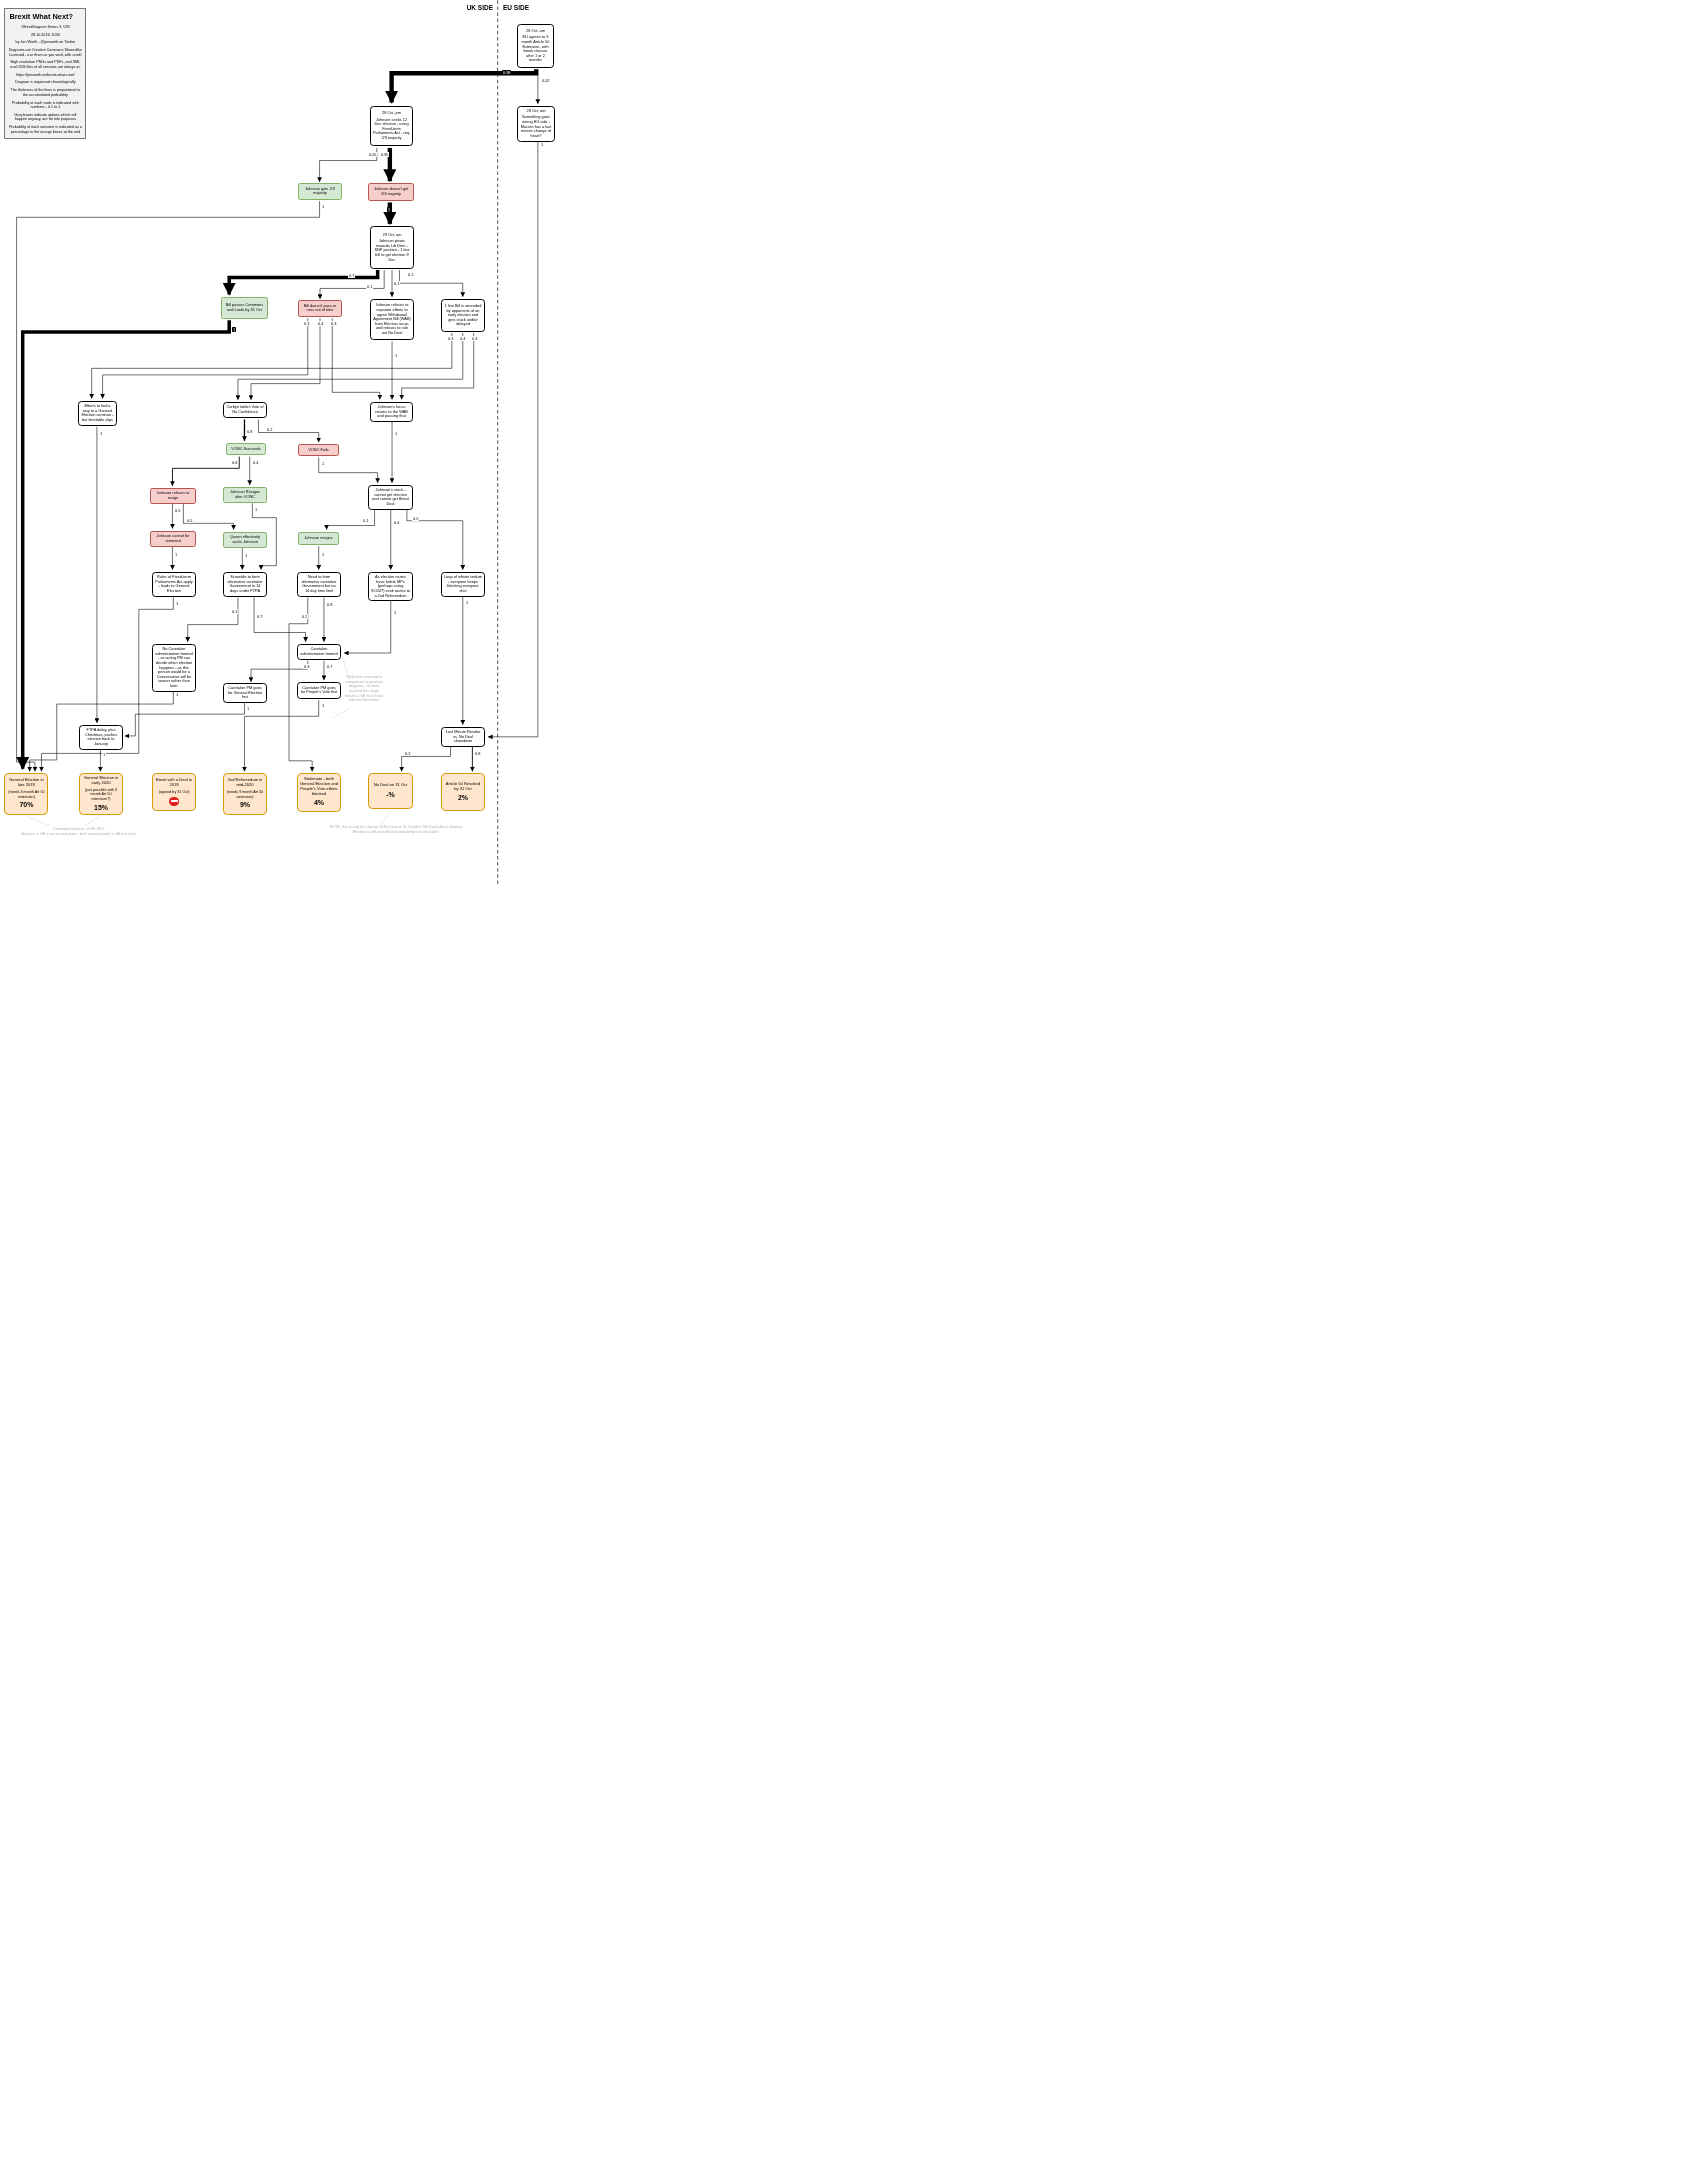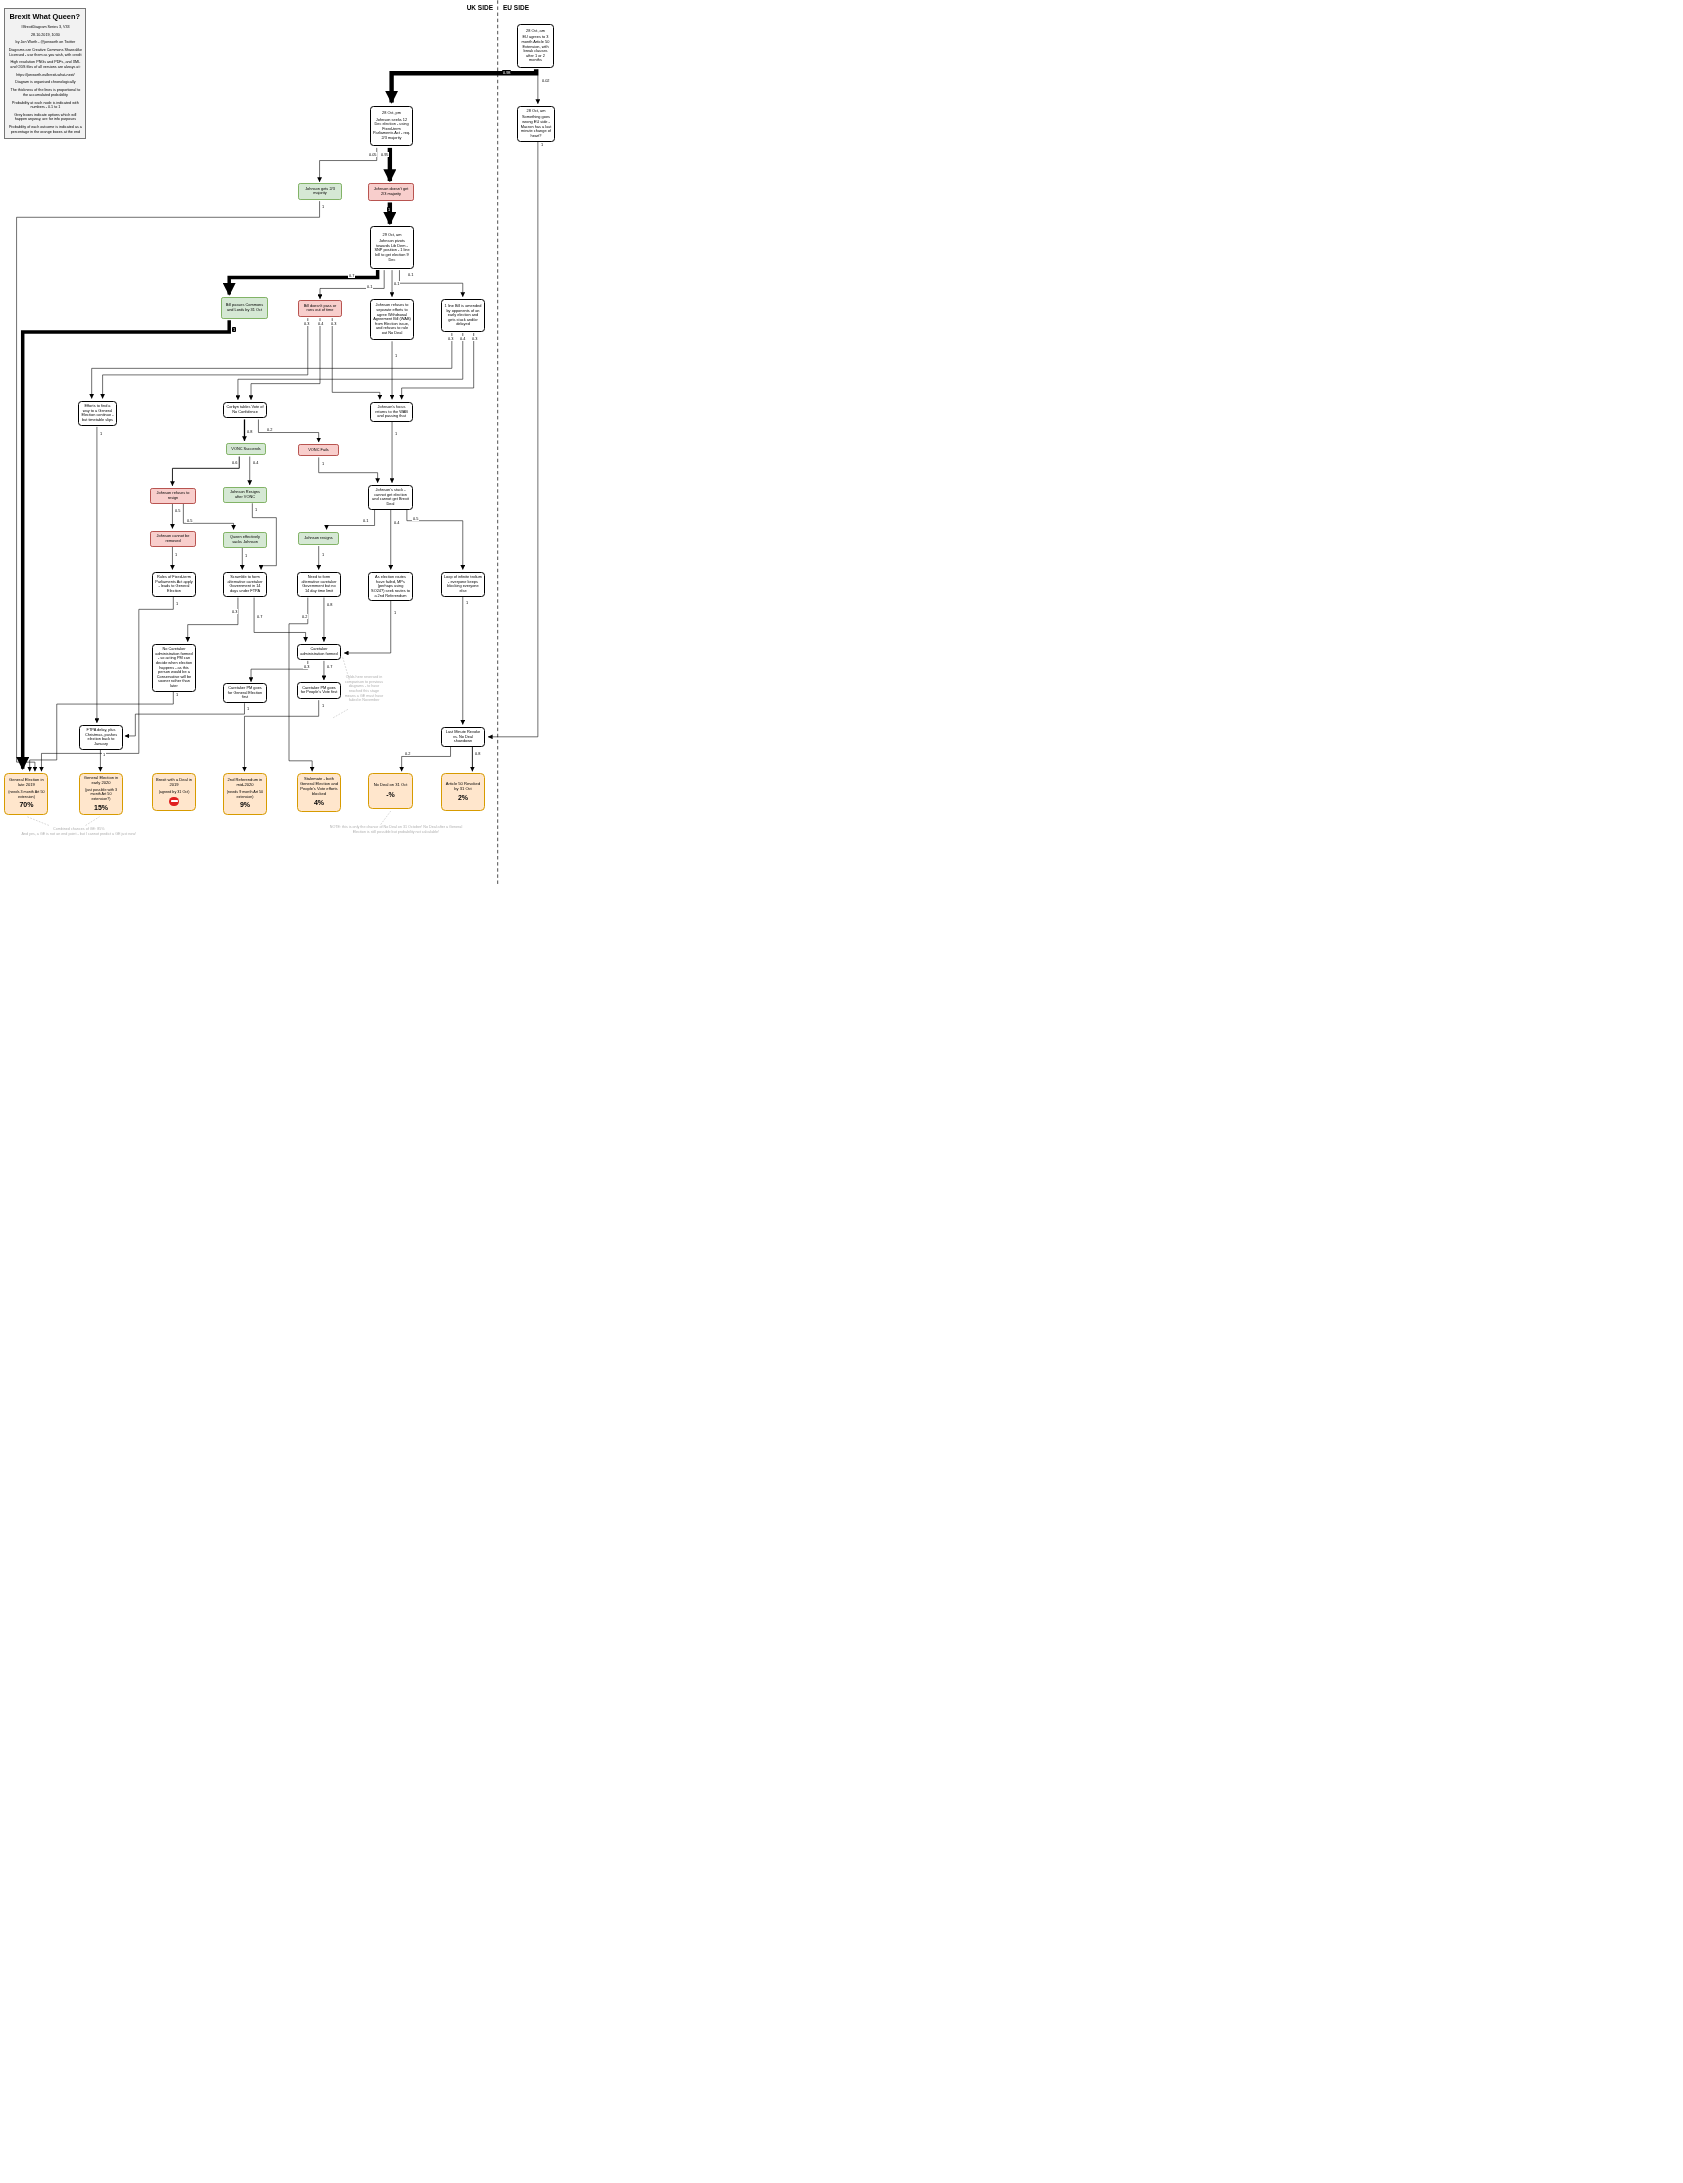--- a/index.html
+++ b/index.html
@@ -111,21 +111,21 @@
     <polyline class="dash" points="196,1890 228,1870"></polyline>
     <polyline class="dash" points="872,1888 895,1857"></polyline>
     <polyline class="dash" points="800,1556 784,1502"></polyline>
     <polyline class="dash" points="797,1624 762,1644"></polyline>
   </svg>
 
   <div class="sidelabel" style="left:462px;top:3.5px;width:31px;text-align:right;">UK SIDE</div>
   <div class="sidelabel" style="left:503px;top:3.5px;">EU SIDE</div>
 
   <div class="legend">
-    <h1>Brexit What Queen?</h1>
+    <h1>Brexit What Next?</h1>
     <p>#BrexitDiagram Series 3, V33</p>
     <p>28.10.2019, 1030</p>
     <p>by Jon Worth - @jonworth on Twitter</p>
     <p>Diagrams are Creative Commons Sharealike Licensed - use them as you wish, with credit</p>
     <p>High resolution PNGs and PDFs, and XML and ODS files of all versions are always at:</p>
     <p>https://jonworth.eu/brexit-what-next/</p>
     <p>Diagram is organised chronologically</p>
     <p>The thickness of the lines is proportional to the accumulated probability</p>
     <p>Probability at each node is indicated with numbers - 0.1 to 1</p>
     <p>Grey boxes indicate options which will happen anyway, are for info purposes</p>

